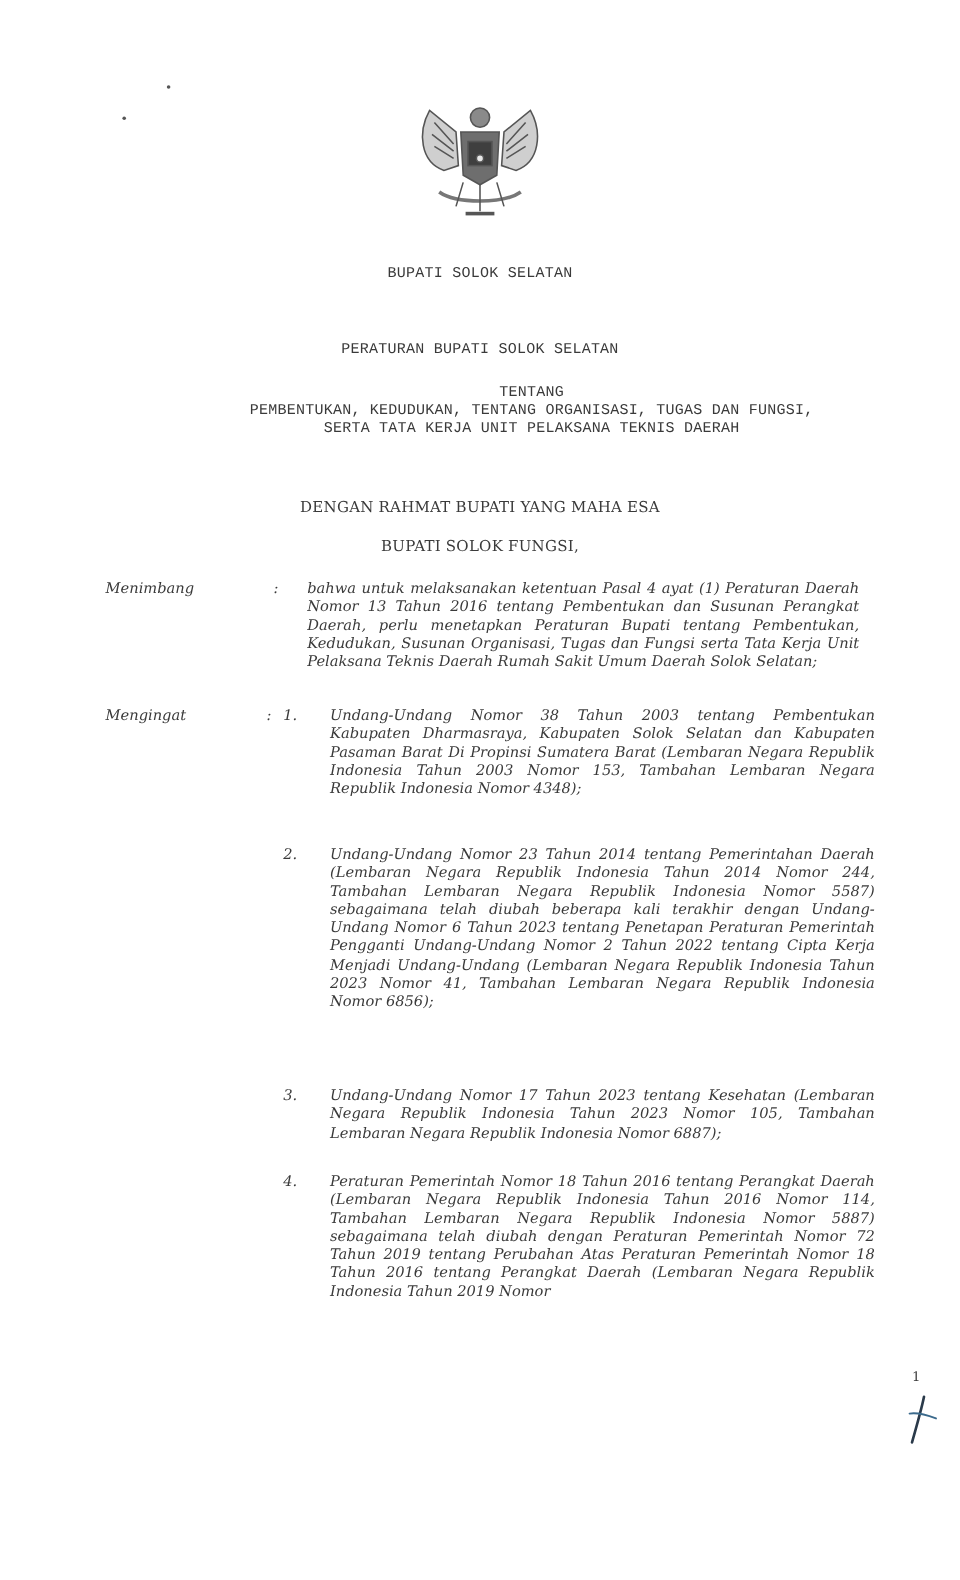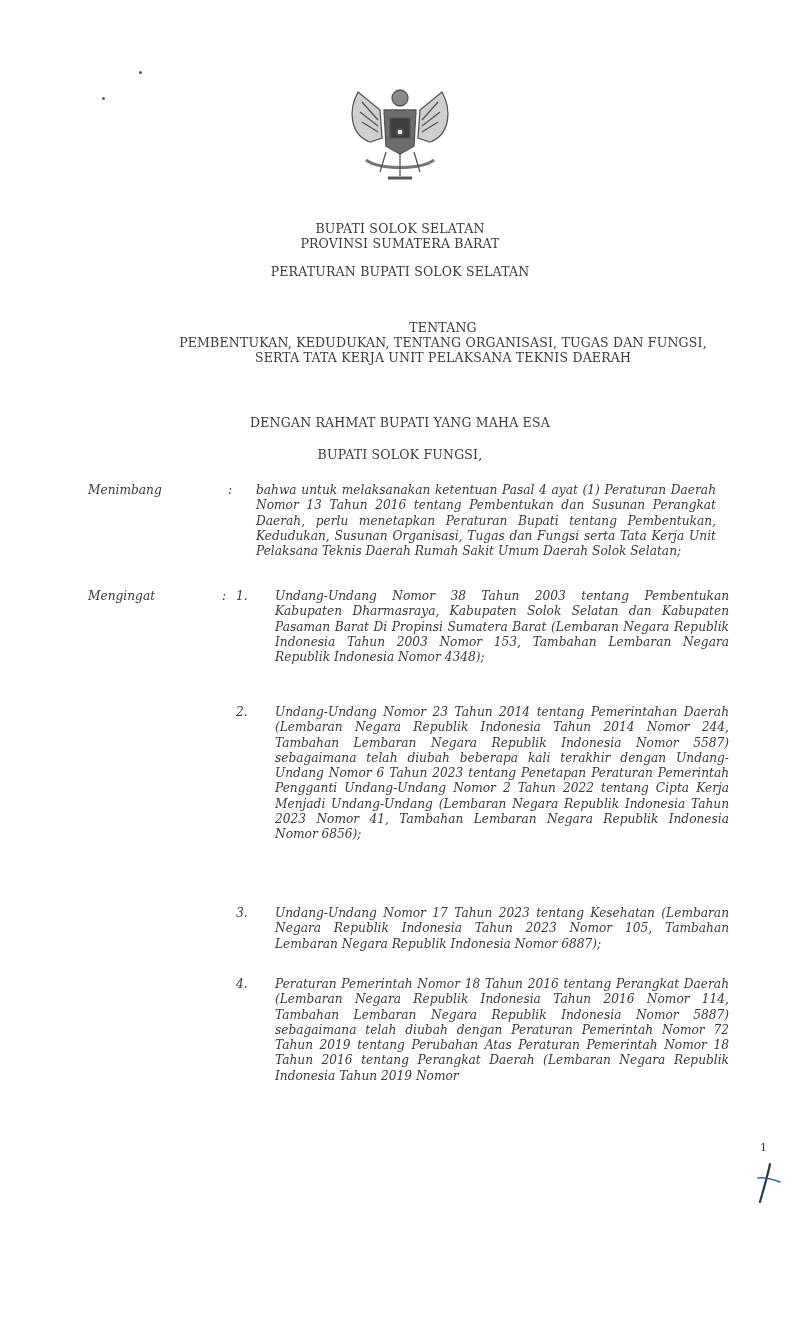--- a/index.html
+++ b/index.html
@@ -1,21 +1,21 @@
 <!DOCTYPE html>
 <html><head>
 <meta charset="utf-8">
 <style>
   html, body { margin:0; padding:0; background:#ffffff; }
   body { width:800px; height:1317px; position:relative; overflow:hidden;
          font-family:"DejaVu Serif","Liberation Serif",serif; color:#3a3a3a; }
   .dot { position:absolute; width:3px; height:3px; background:#555; border-radius:50%; }
   .logo { position:absolute; left:340px; top:80px; width:120px; height:110px; }
   .center { position:absolute; left:0; width:800px; text-align:center; font-size:12.5px; letter-spacing:0.2px; }
-  .center div { line-height:15px; }
+  .center div { line-height:15px;font-family:Liberation Mono, monospace; }
   .row { position:absolute; font-size:12.2px; line-height:15.3px;font-style:italic; }
   .label { position:absolute; left:88px; }
   .colon { position:absolute; left:228px; }
   .para { position:absolute; left:256px; width:460px; text-align:justify; text-align-last:left; }
   .num { position:absolute; left:229px; }
   .item { position:absolute; left:275px; width:454px; text-align:justify; }
   .pagenum { position:absolute; left:760px; top:1141px; font-size:11px; }
   .sign { position:absolute; left:752px; top:1160px; width:30px; height:46px; }
 </style>
 </head>
@@ -34,24 +34,23 @@
     <rect x="50" y="38" width="20" height="20" fill="#3f3f3f"></rect>
     <circle cx="60" cy="52" r="3" fill="#e8e8e8"></circle>
     <path d="M26 80 C40 90,80 90,94 80" stroke-width="3" stroke="#777"></path>
     <path d="M46 72 L40 92 M74 72 L80 92 M60 74 L60 96"></path>
     <path d="M48 98 L72 98" stroke-width="3"></path>
   </g>
 </svg>
 
 <div class="center" style="top:221px;">
   <div>BUPATI SOLOK SELATAN</div>
-  <div>PROVINSI SUMATERA BARAT</div>
 </div>
 
-<div class="center" style="top:264px;">
+<div class="center" style="top:284px;">
   <div>PERATURAN BUPATI SOLOK SELATAN</div>
 </div>
 
 <div class="center" style="top:320px;margin-left:43px;">
   <div>TENTANG</div>
   <div>PEMBENTUKAN, KEDUDUKAN, TENTANG ORGANISASI, TUGAS DAN FUNGSI,</div>
   <div>SERTA TATA KERJA UNIT PELAKSANA TEKNIS DAERAH</div>
 </div>
 
 <div class="center" style="top:415px;">DENGAN RAHMAT BUPATI YANG MAHA ESA</div>

